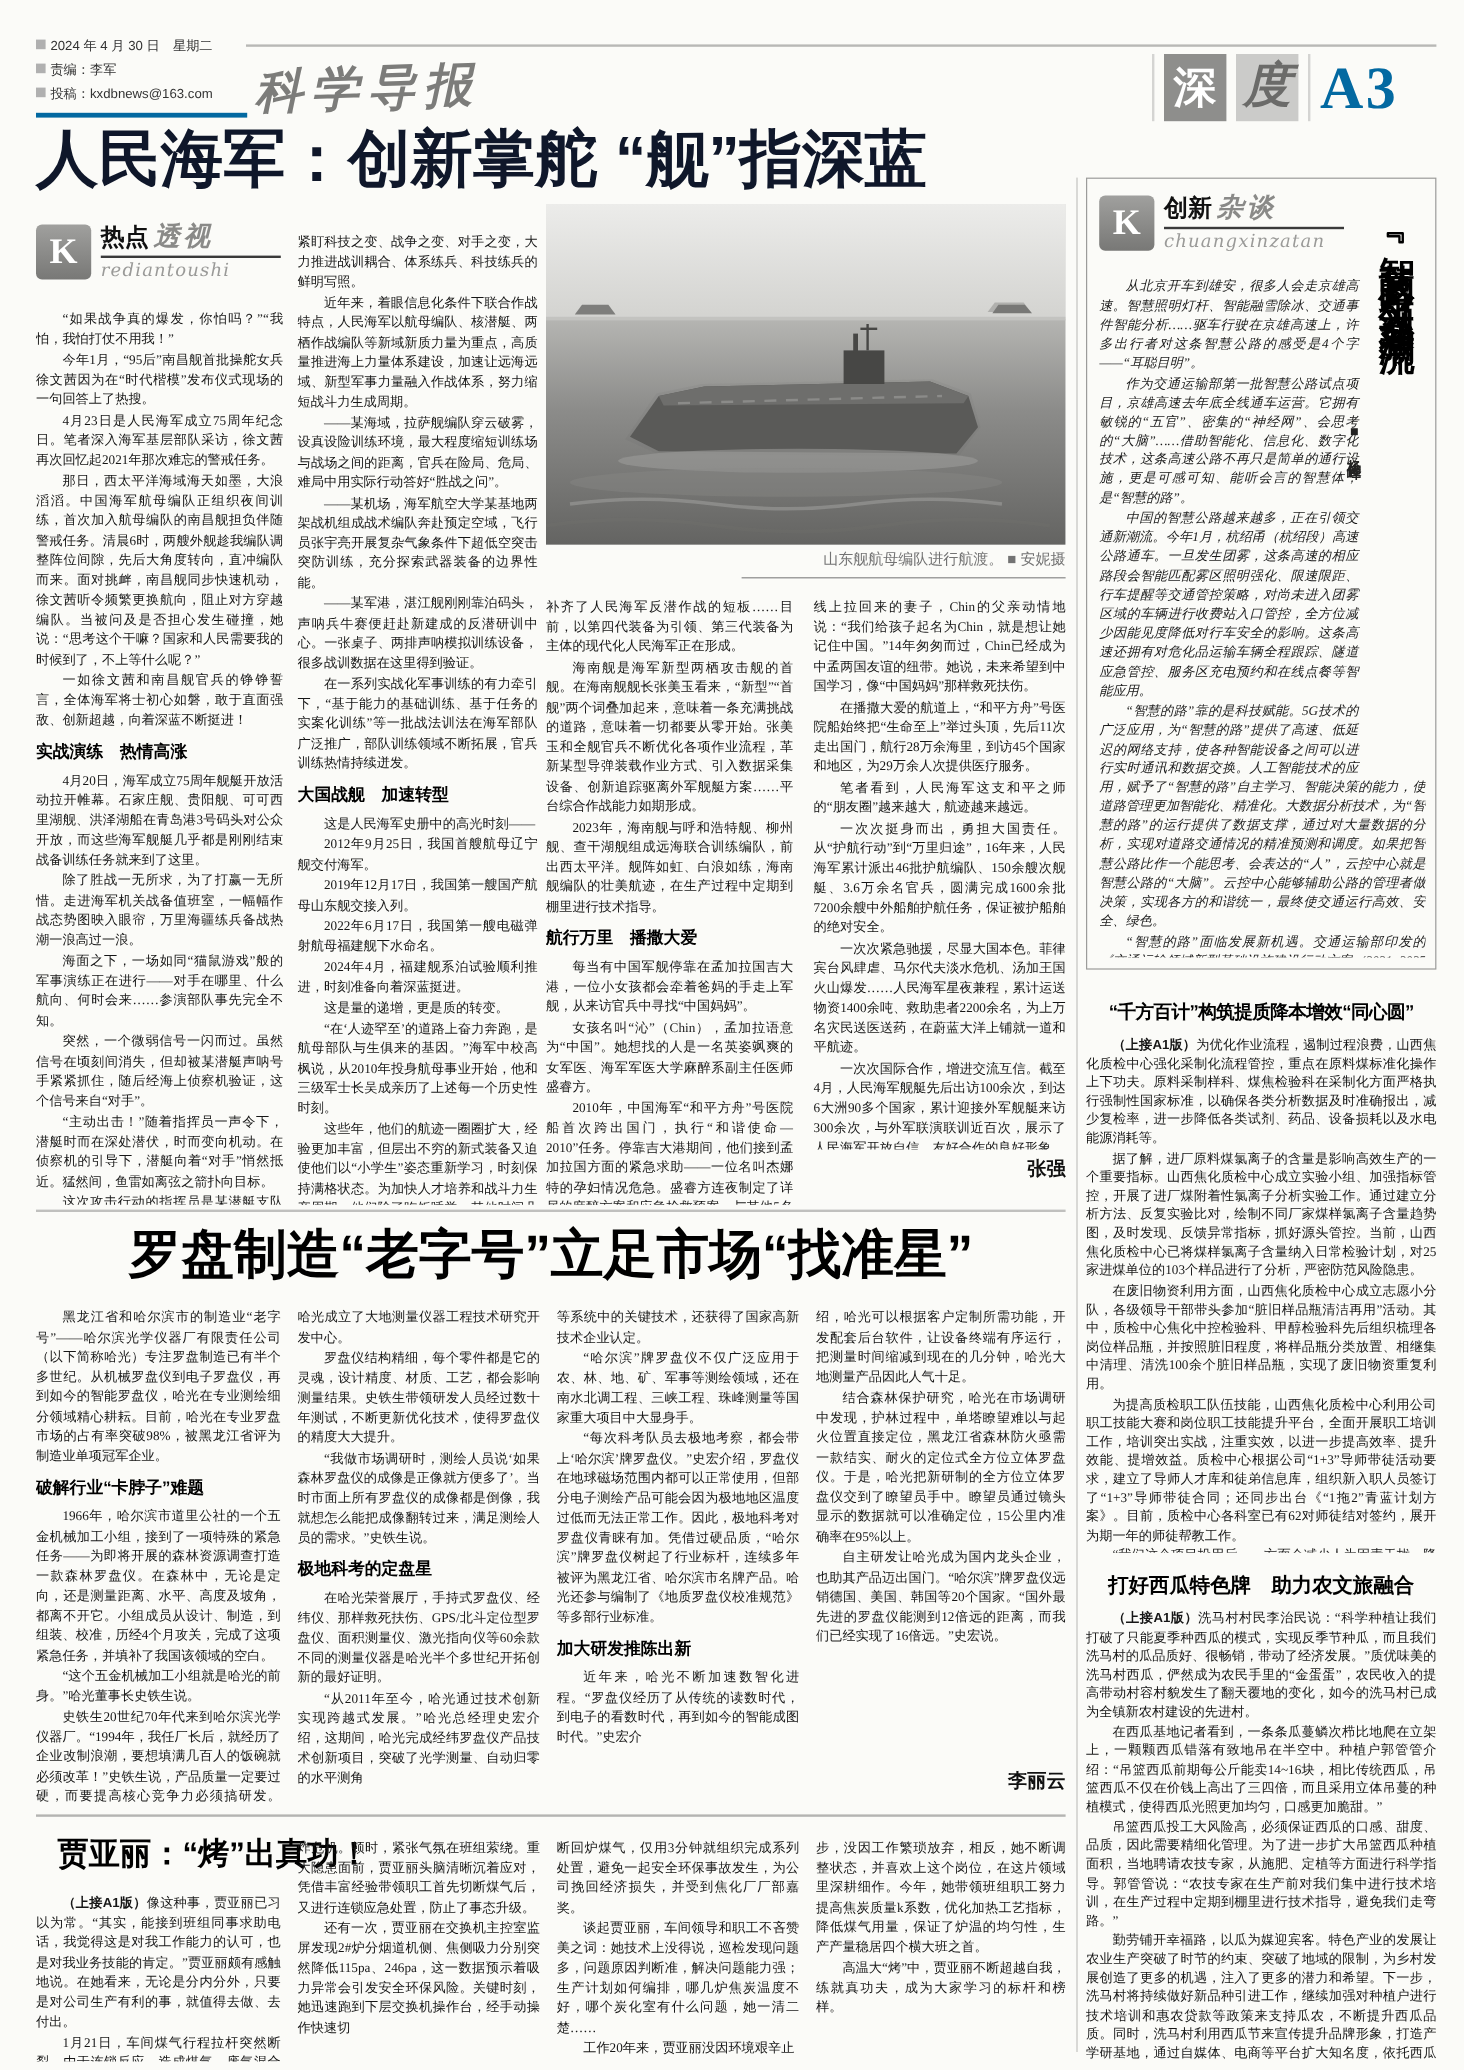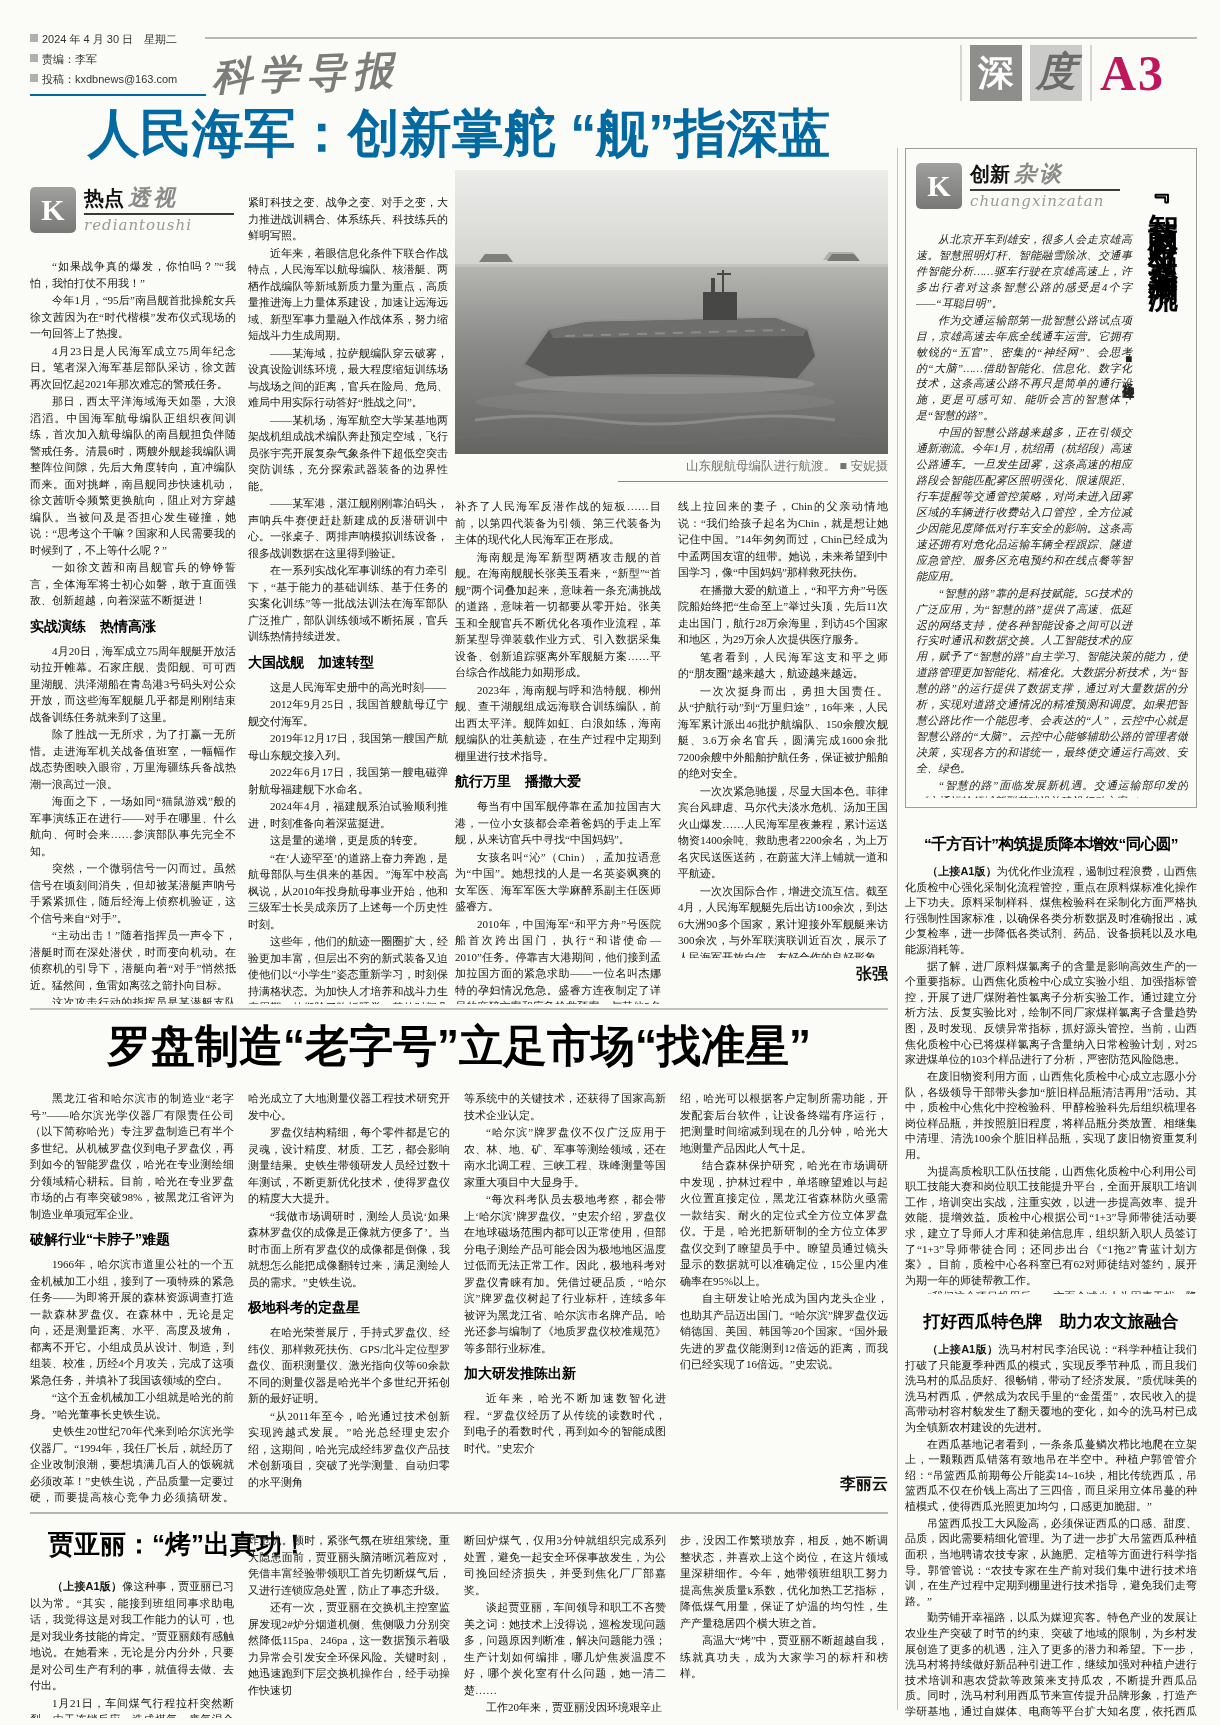--- a/index.html
+++ b/index.html
@@ -1,35 +1,35 @@
 <!DOCTYPE html>
 <html><head>
 <meta charset="utf-8">
 <style>
   html,body{margin:0;padding:0;background:#e8e8e4;}
   .page{position:relative;width:1220px;height:1725px;background:#fbfbf8;margin:0 auto;
         font-family:"Liberation Serif",serif;color:#1a1a1a;overflow:hidden;}
   .abs{position:absolute;}
   
   .date-block{left:30px;top:30px;width:176px;font-size:11px;line-height:1.8;color:#333;
-              border-bottom:2px solid #0369a1;padding-bottom:5px;font-family:"Liberation Sans",sans-serif;}
+              border-bottom:4px solid #0369a1;padding-bottom:5px;font-family:"Liberation Sans",sans-serif;}
   .sq{display:inline-block;width:8px;height:8px;background:#b0b0b0;margin-right:4px;vertical-align:1px;}
   .top-rule{left:205px;top:37px;width:992px;height:2px;background:#b8b8b6;}
   .masthead{left:212px;top:46px;font-family:"DejaVu Serif",serif;font-style:italic;font-weight:bold;
             font-size:40px;color:#7c7c7a;letter-spacing:7px;transform:rotate(-2deg);}
   .flag{left:960px;top:44px;height:58px;display:flex;align-items:center;gap:8px;}
   .flag-bar{width:2px;height:56px;background:#d4d4d2;}
   .flag-shen{width:52px;height:56px;background:#8e8e8c;color:#fff;text-align:center;
              font:700 36px/56px "Liberation Sans",sans-serif;}
   .flag-du{width:52px;height:56px;background:#cbcbc9;color:#6b6b69;text-align:center;
            font:italic 700 40px/52px "DejaVu Serif",serif;}
-  .flag-a3{font:700 50px/58px "Liberation Serif",serif;color:#be185d;letter-spacing:2px;text-align:center;}
-  
-  .navy-headline{left:30px;top:104px;width:858px;text-align:center;white-space:nowrap;
-                 font:900 52px/1.15 "Liberation Sans",sans-serif;color:#0369a1;}
+  .flag-a3{font:700 50px/58px "Liberation Serif",serif;color:#0369a1;letter-spacing:2px;text-align:center;}
+  
+  .navy-headline{left:30px;top:104px;width:858px;text-align:left;white-space:nowrap;
+                 font:900 52px/1.15 "Liberation Sans",sans-serif;color:#0f172a;}
   .lp-headline{left:30px;top:1022px;width:858px;text-align:center;white-space:nowrap;
                font:900 44px/1.1 "Liberation Sans",sans-serif;color:#000;}
   .jy-headline{left:48px;top:1528px;width:330px;font:900 26px/1.3 "Liberation Sans",sans-serif;color:#000;}
   .qf-headline{left:905px;top:832px;width:292px;text-align:center;white-space:nowrap;
                font:800 15.5px/1.6 "Liberation Sans",sans-serif;letter-spacing:-0.5px;color:#000;}
   .xg-headline{left:905px;top:1308px;width:292px;text-align:center;white-space:nowrap;
                font:800 17px/1.6 "Liberation Sans",sans-serif;color:#000;}
   
   .badge{display:flex;gap:8px;}
   .badge-k{width:46px;height:46px;border-radius:5px;background:linear-gradient(#a0a09e,#787876);

